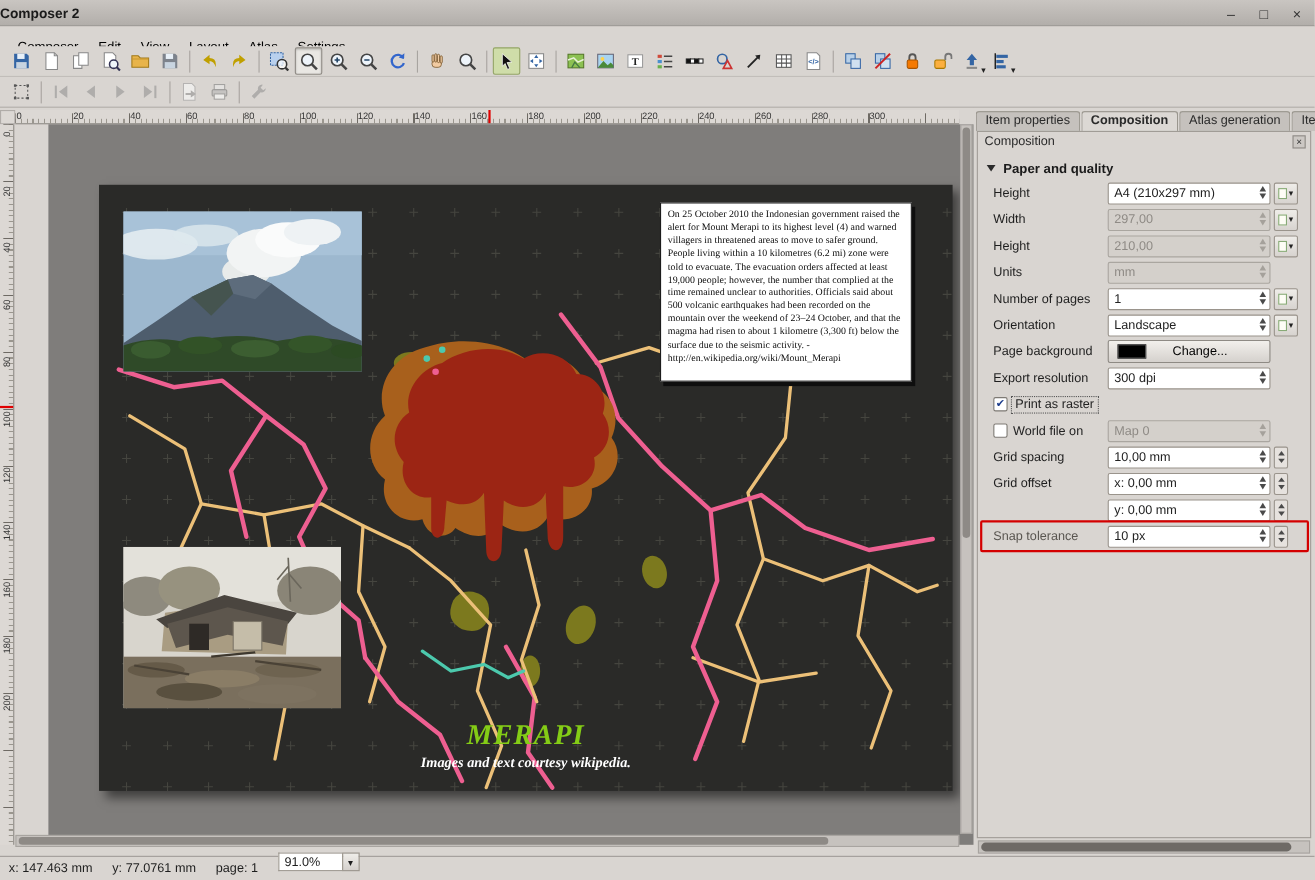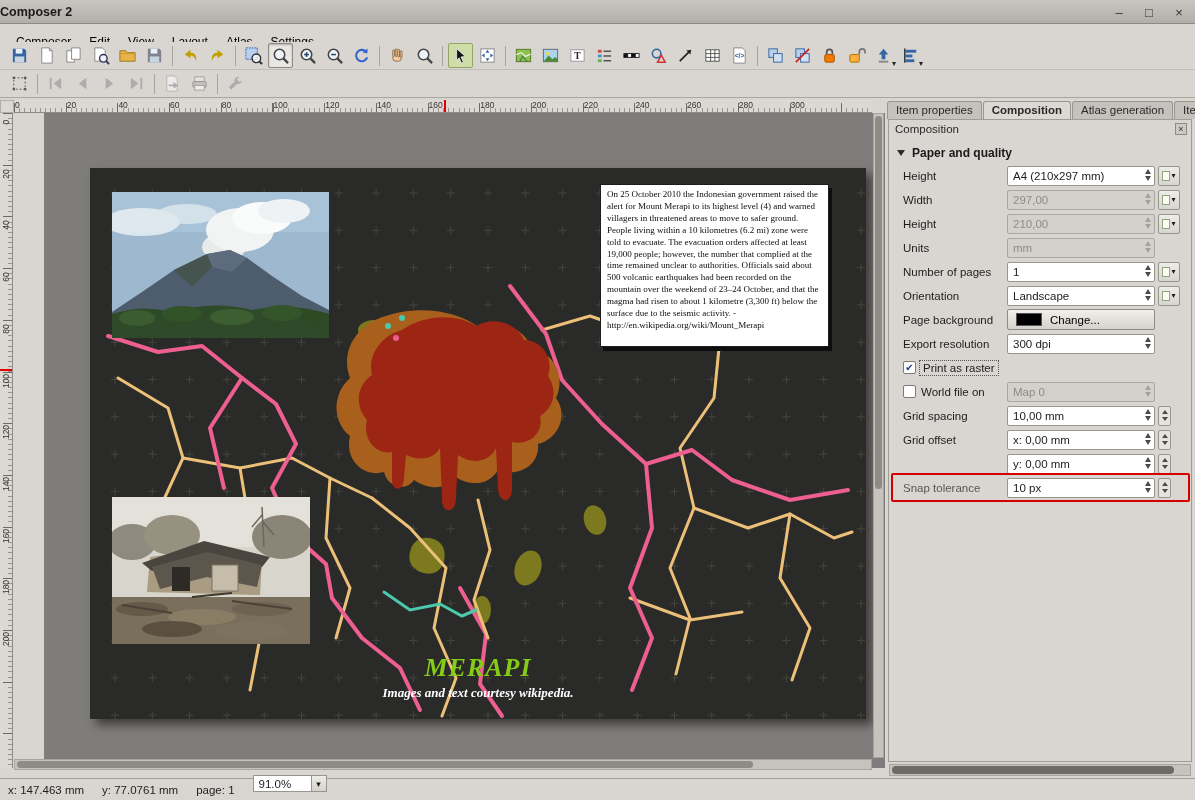--- a/index.html
+++ b/index.html
@@ -119,21 +119,21 @@
   .ddbtn { width:22px; height:20px; margin-left:3px; border:1px solid #9a948c; border-radius:2px;
            background:linear-gradient(#efede9,#d7d3cf); display:inline-flex; align-items:center;
            justify-content:center; gap:1px; flex:none; }
   .ddicon { width:8px; height:10px; background:#fdfdf5; border:1px solid #8a7; display:inline-block; }
   .ddcaret { font-size:8px; color:#222; }
   .mini-stepper { width:13px; height:20px; margin-left:3px; border:1px solid #9a948c; border-radius:2px;
                   background:#e6e2de; display:flex; flex-direction:column; align-items:center;
                   justify-content:center; gap:3px; flex:none; }
 
   .pbtn { width:148px; height:21px; border:1px solid #8e8a84; border-radius:2px;
-          background:linear-gradient(#f2f0ec,#d5d1cd); display:flex; align-items:center; gap:8px;
+          background:linear-gradient(#f2f0ec,#d5d1cd); display:flex; align-items:center; gap:24px;
           padding:0 8px; font-size:11.5px; font-family:"Liberation Sans",sans-serif; }
   .swatch { width:26px; height:13px; background:#000; border:1px solid #555; display:inline-block; }
 
   .checkbox { width:13px; height:13px; background:#fff; border:1px solid #7e7a74; border-radius:2px;
               font-size:10px; line-height:11px; text-align:center; color:#1a3a8a; flex:none; }
   .checkbox.unchecked { color:transparent; }
   .focus-dotted { outline:1px dotted #555; outline-offset:1px; width:auto; padding:0 2px; }
 
   .snapwrap { position:relative; }
   .red-box { position:absolute; left:2px; right:1px; top:-4px; bottom:-4px;

